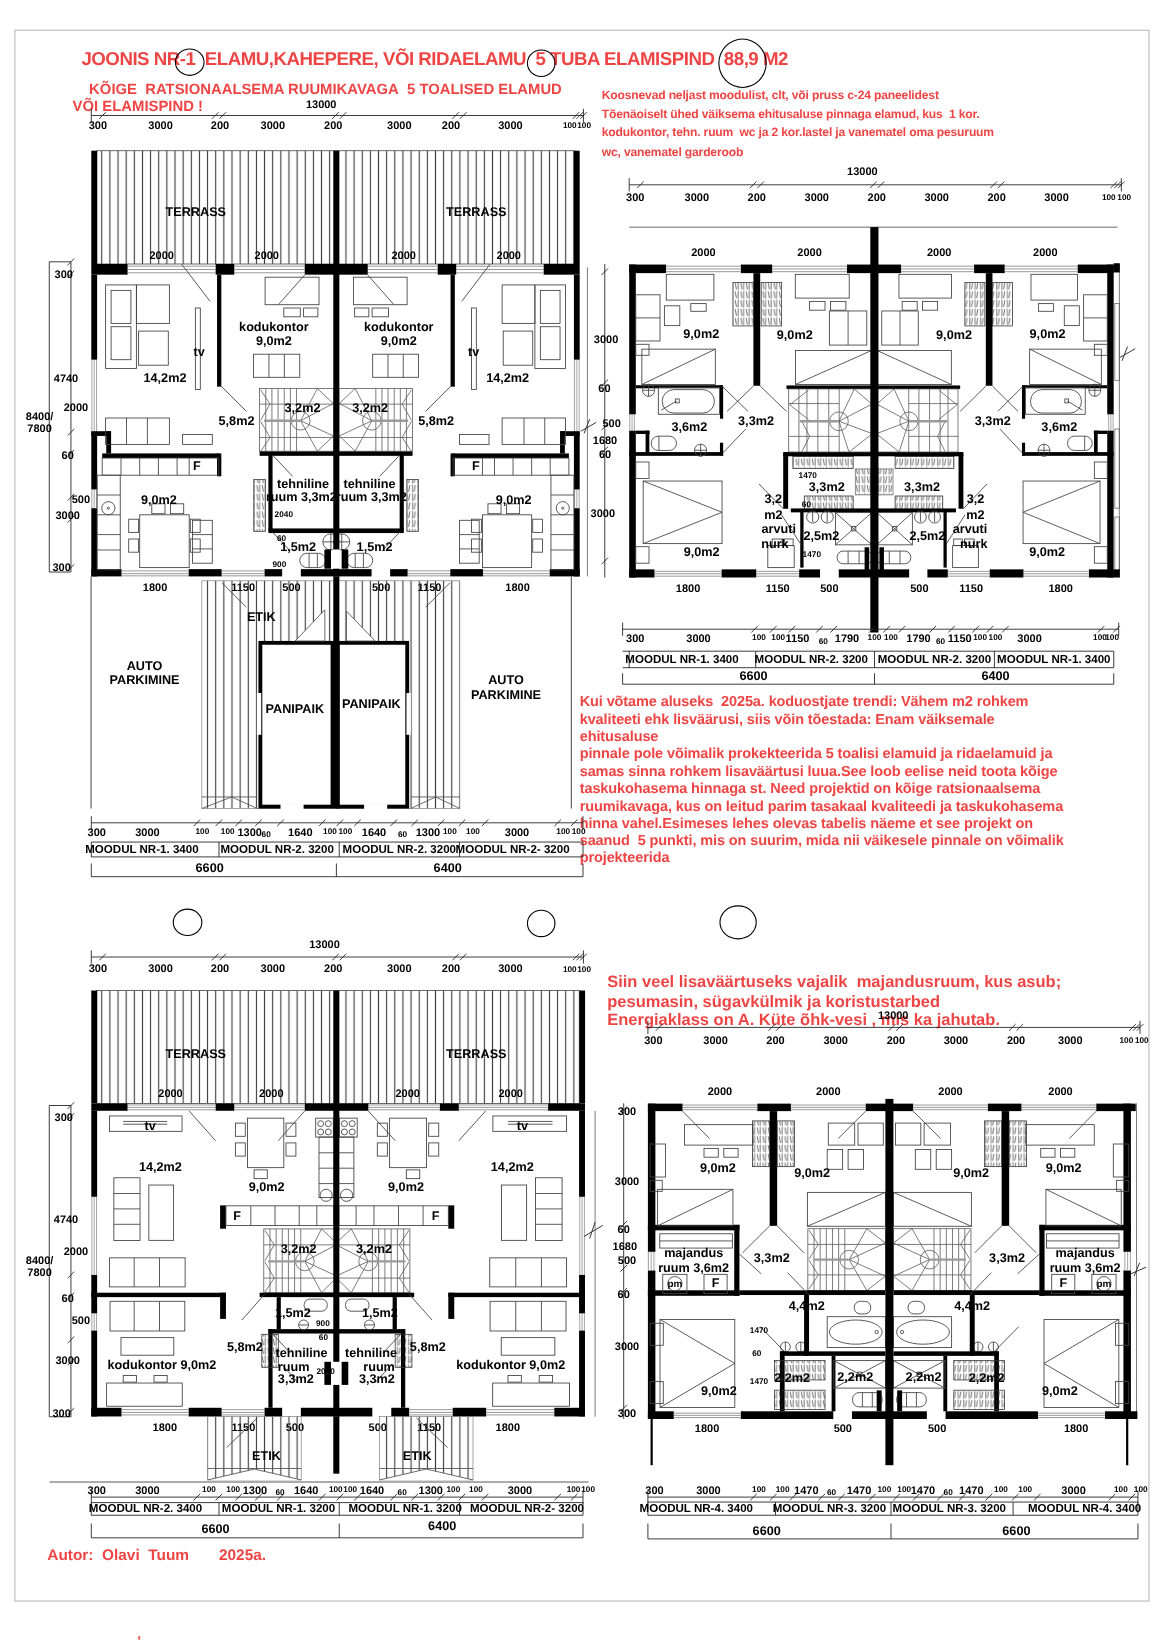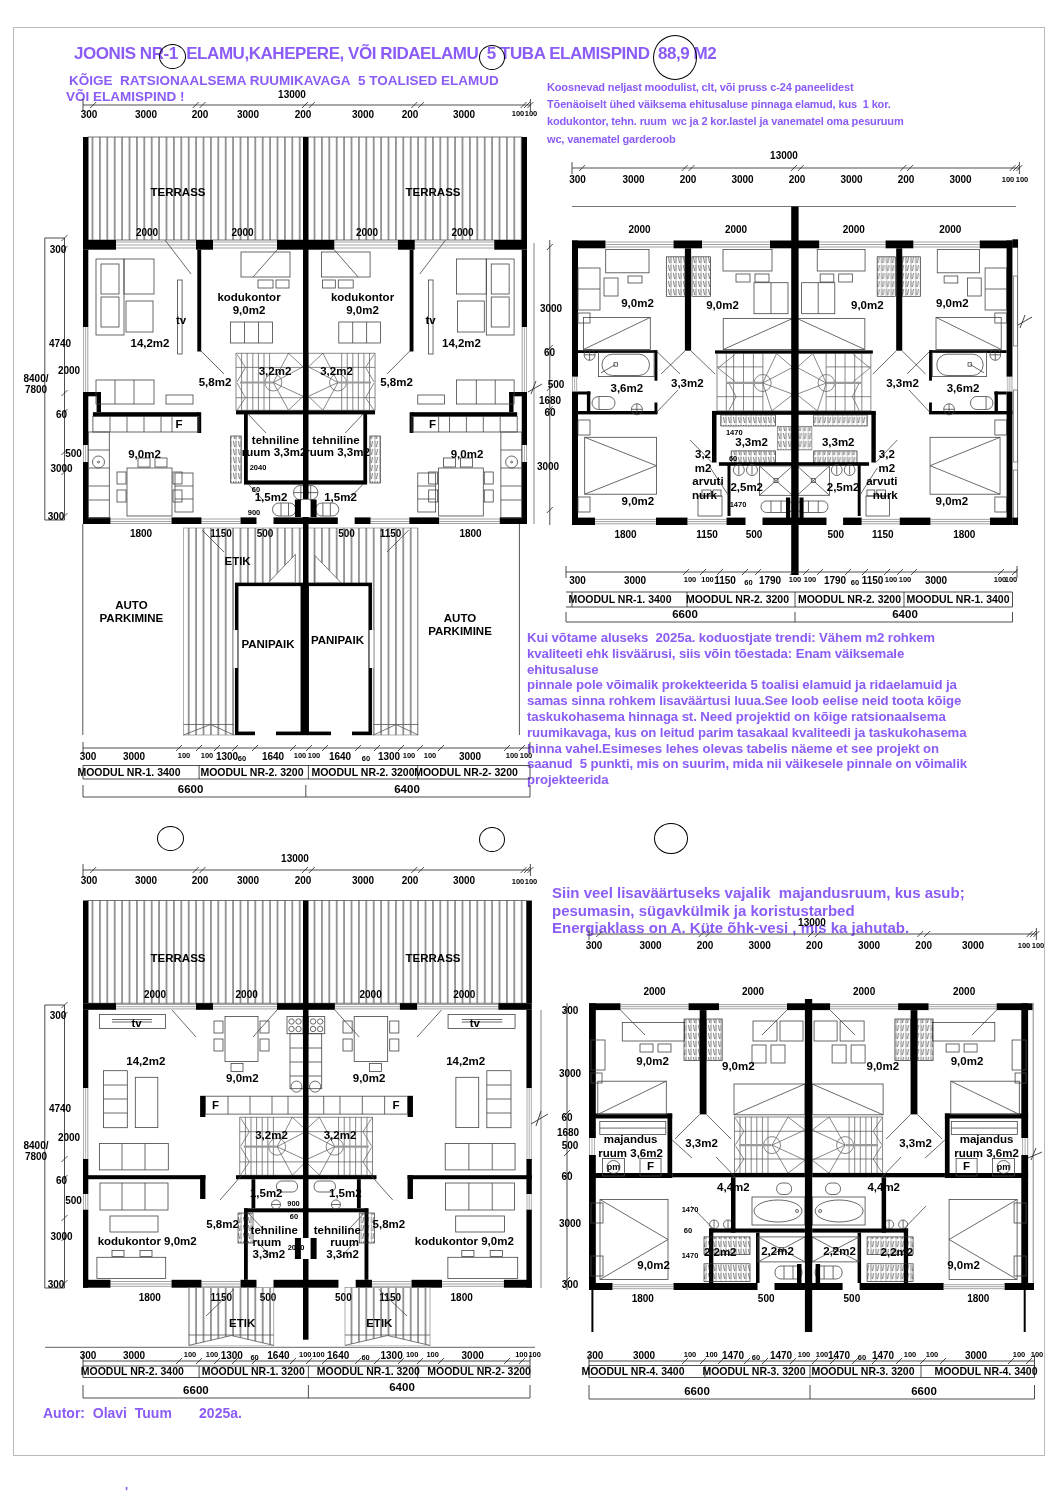--- a/index.html
+++ b/index.html
@@ -1,33 +1,33 @@
 <!DOCTYPE html>
 <html><head>
 <meta charset="utf-8">
 <style>
 html,body{margin:0;padding:0;background:#fff;}
 #page{position:relative;width:1058px;height:1497px;background:#fff;font-family:"Liberation Sans",sans-serif;overflow:hidden;}
-.t{position:absolute;font-weight:bold;color:#8b5cf6;white-space:nowrap;}
+.t{position:absolute;font-weight:bold;color:#ef4444;white-space:nowrap;}
 svg{position:absolute;left:0;top:0;}
 svg text{font-family:"Liberation Sans",sans-serif;font-weight:bold;fill:#000;}
 text.d{font-size:10px;text-anchor:middle;}
 text.s{font-size:7.5px;text-anchor:middle;}
 text.r{font-size:11.5px;text-anchor:middle;}
 text.m{font-size:10.5px;text-anchor:middle;}
 </style>
 </head>
 <body>
 <div id="page">
 
 <div style="position:absolute;left:13px;top:27px;width:1030px;height:1427px;border:1px solid #b9b9b9;"></div>
 
 <div class="t" style="left:74px;top:44px;font-size:17px;letter-spacing:-0.45px;">JOONIS NR-1&nbsp; ELAMU,KAHEPERE, VÕI RIDAELAMU&nbsp; 5 TUBA ELAMISPIND&nbsp; 88,9 M2</div>
 
-<div class="t" style="left:54px;top:73px;font-size:13.5px;padding-left:15px;">KÕIGE&nbsp; RATSIONAALSEMA RUUMIKAVAGA&nbsp; 5 TOALISED ELAMUD</div>
+<div class="t" style="left:66px;top:73px;font-size:13.5px;padding-left:15px;">KÕIGE&nbsp; RATSIONAALSEMA RUUMIKAVAGA&nbsp; 5 TOALISED ELAMUD</div>
 <div class="t" style="left:66px;top:89px;font-size:13.5px;">VÕI ELAMISPIND !</div>
 
 <div class="t" style="left:547px;top:79px;font-size:11px;line-height:17.2px;letter-spacing:-0.15px;">Koosnevad neljast moodulist, clt, või pruss c-24 paneelidest<br>Tõenäoiselt ühed väiksema ehitusaluse pinnaga elamud, kus&nbsp; 1 kor.<br>kodukontor, tehn. ruum&nbsp; wc ja 2 kor.lastel ja vanematel oma pesuruum<br>wc, vanematel garderoob</div>
 
 <div class="t" style="left:527px;top:630px;font-size:13.2px;line-height:15.8px;letter-spacing:-0.1px;">Kui võtame aluseks&nbsp; 2025a. koduostjate trendi: Vähem m2 rohkem<br>kvaliteeti ehk lisväärusi, siis võin tõestada: Enam väiksemale<br>ehitusaluse<br>pinnale pole võimalik prokekteerida 5 toalisi elamuid ja ridaelamuid ja<br>samas sinna rohkem lisaväärtusi luua.See loob eelise neid toota kõige<br>taskukohasema hinnaga st. Need projektid on kõige ratsionaalsema<br>ruumikavaga, kus on leitud parim tasakaal kvaliteedi ja taskukohasema<br>hinna vahel.Esimeses lehes olevas tabelis näeme et see projekt on<br>saanud&nbsp; 5 punkti, mis on suurim, mida nii väikesele pinnale on võimalik<br>projekteerida</div>
 
 <div style="position:absolute;left:159px;top:44px;width:25px;height:23px;border:1.3px solid #000;border-radius:50%;"></div>
 
 <div style="position:absolute;left:479px;top:44.5px;width:24px;height:23px;border:1.3px solid #000;border-radius:50%;"></div>
 

